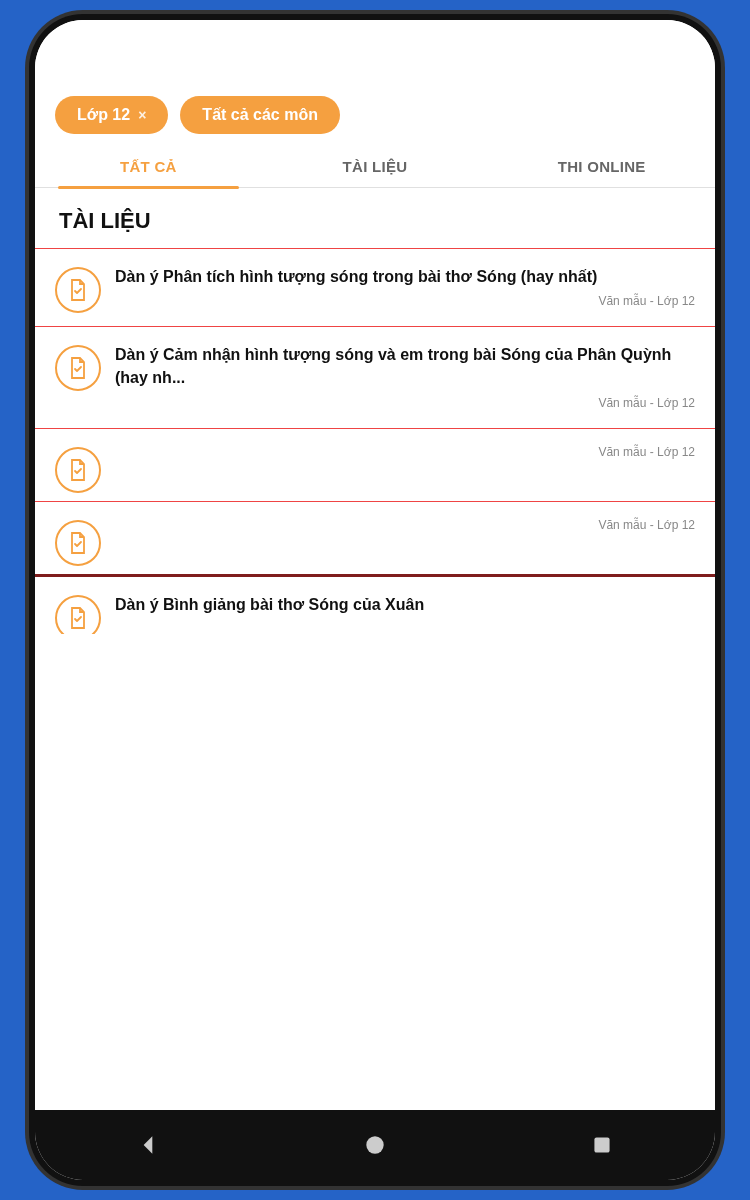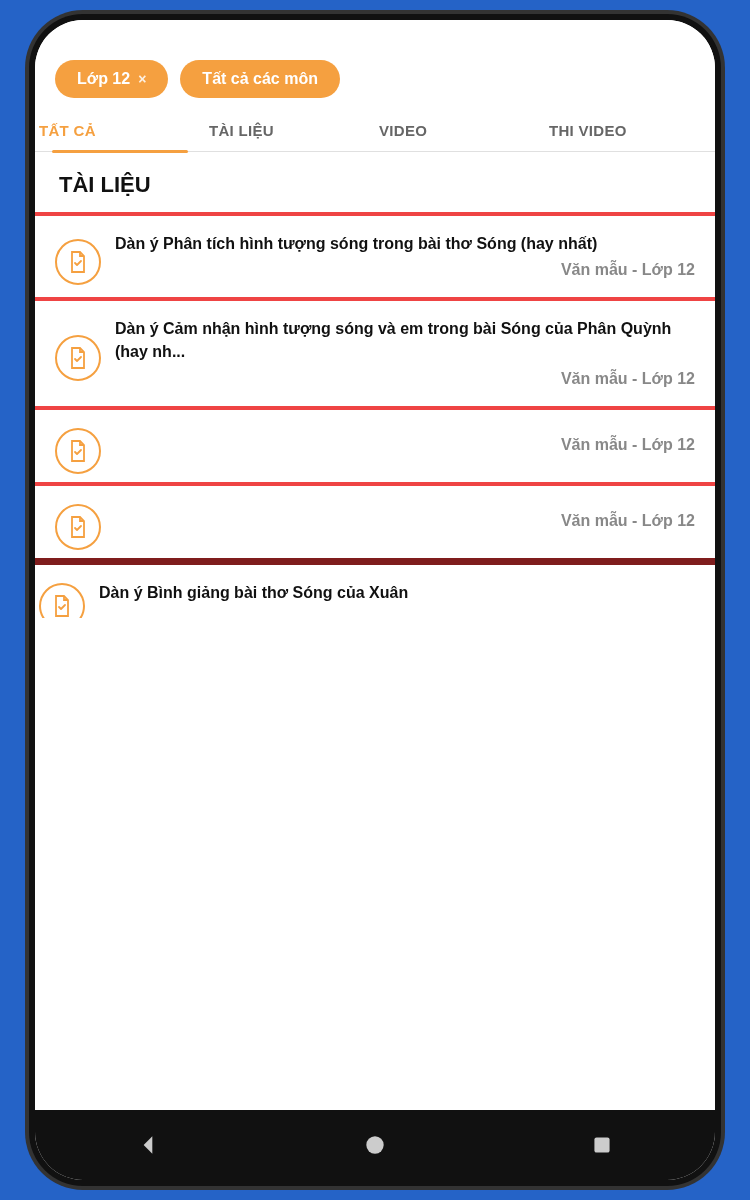--- a/index.html
+++ b/index.html
@@ -48,38 +48,39 @@
       background: #f5a040;
       color: #fff;
       border-radius: 30px;
       padding: 10px 22px;
       font-size: 16px;
       font-weight: 600;
       display: flex;
       align-items: center;
       gap: 8px;
       cursor: pointer;
+      margin-top: 36px;
     }
 
     .filter-chip .close-x {
       font-size: 14px;
       opacity: 0.85;
     }
 
     
     .tabs-row {
       display: flex;
       border-bottom: 1.5px solid #e0e0e0;
       background: #fff;
       flex-shrink: 0;
     }
 
     .tab-item {
       flex: 1;
-      text-align: left;
+      text-align: center;
       padding: 14px 4px 12px 4px;
       font-size: 15px;
       font-weight: 600;
       color: #666;
       cursor: pointer;
       letter-spacing: 0.3px;
       position: relative;
     }
 
     .tab-item.active {
@@ -108,23 +109,23 @@
     .section-title {
       font-size: 22px;
       font-weight: 800;
       color: #111;
       padding: 20px 24px 14px 24px;
     }
 
     
     .list-item {
       display: flex;
-      align-items: center;
+      align-items: flex-start;
       padding: 16px 20px 8px 20px;
-      border-top: 4px solid #ef4444;
+      border-top: 1px solid #ef4444;
       gap: 14px;
       cursor: pointer;
     }
 
     .list-item:first-of-type {
       border-top: none;
     }
 
     .doc-icon-wrap {
       width: 46px;
@@ -149,25 +150,24 @@
 
     .item-title {
       font-size: 16px;
       font-weight: 600;
       color: #111;
       line-height: 1.45;
       margin-bottom: 6px;
     }
 
     .item-meta {
-      font-size: 16px;
+      font-size: 12px;
       color: #888;
       text-align: right;
       padding-bottom: 10px;
-      font-weight: bold;
     }
 
     
     .bottom-nav {
       height: 70px;
       background: #111;
       display: flex;
       align-items: center;
       justify-content: space-around;
       flex-shrink: 0;
@@ -180,22 +180,22 @@
       display: flex;
       align-items: center;
       justify-content: center;
       cursor: pointer;
     }
 
     
     .list-item-partial {
       display: flex;
       align-items: flex-start;
-      padding: 16px 20px 0 4px;
-      border-top: 7px solid #7f1d1d;
+      padding: 16px 20px 0 20px;
+      border-top: 3px solid #7f1d1d;
       gap: 14px;
       overflow: hidden;
       max-height: 60px;
     }
   </style>
 </head>
 <body>
 
 <div class="phone-frame">
 
@@ -212,24 +212,21 @@
   </div>
 
   <div class="tabs-row">
     <div class="tab-item active">
       <span>TẤT CẢ</span>
     </div>
     <div class="tab-item">
       <span>TÀI LIỆU</span>
     </div>
     <div class="tab-item">
-      <span>VIDEO</span>
-    </div>
-    <div class="tab-item">
-      <span>THI VIDEO</span>
+      <span>THI ONLINE</span>
     </div>
   </div>
 
   <div class="content-area">
     <div class="section-title">TÀI LIỆU</div>
 
     <div class="list-item">
       <div class="doc-icon-wrap">
         <svg class="doc-icon-svg" viewBox="0 0 24 24" fill="none">
           <path d="M6 2h8l4 4v16H6V2z" stroke="#f5a040" stroke-width="1.8" fill="none"></path>

